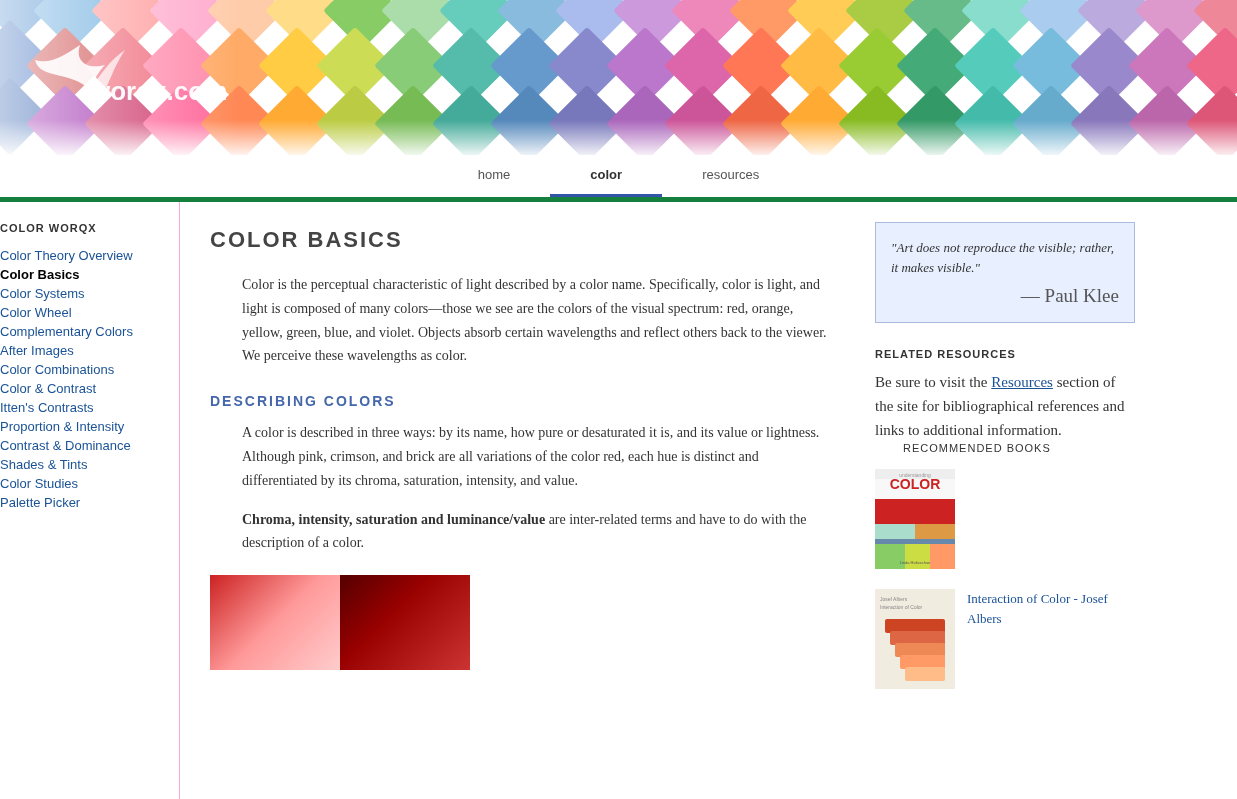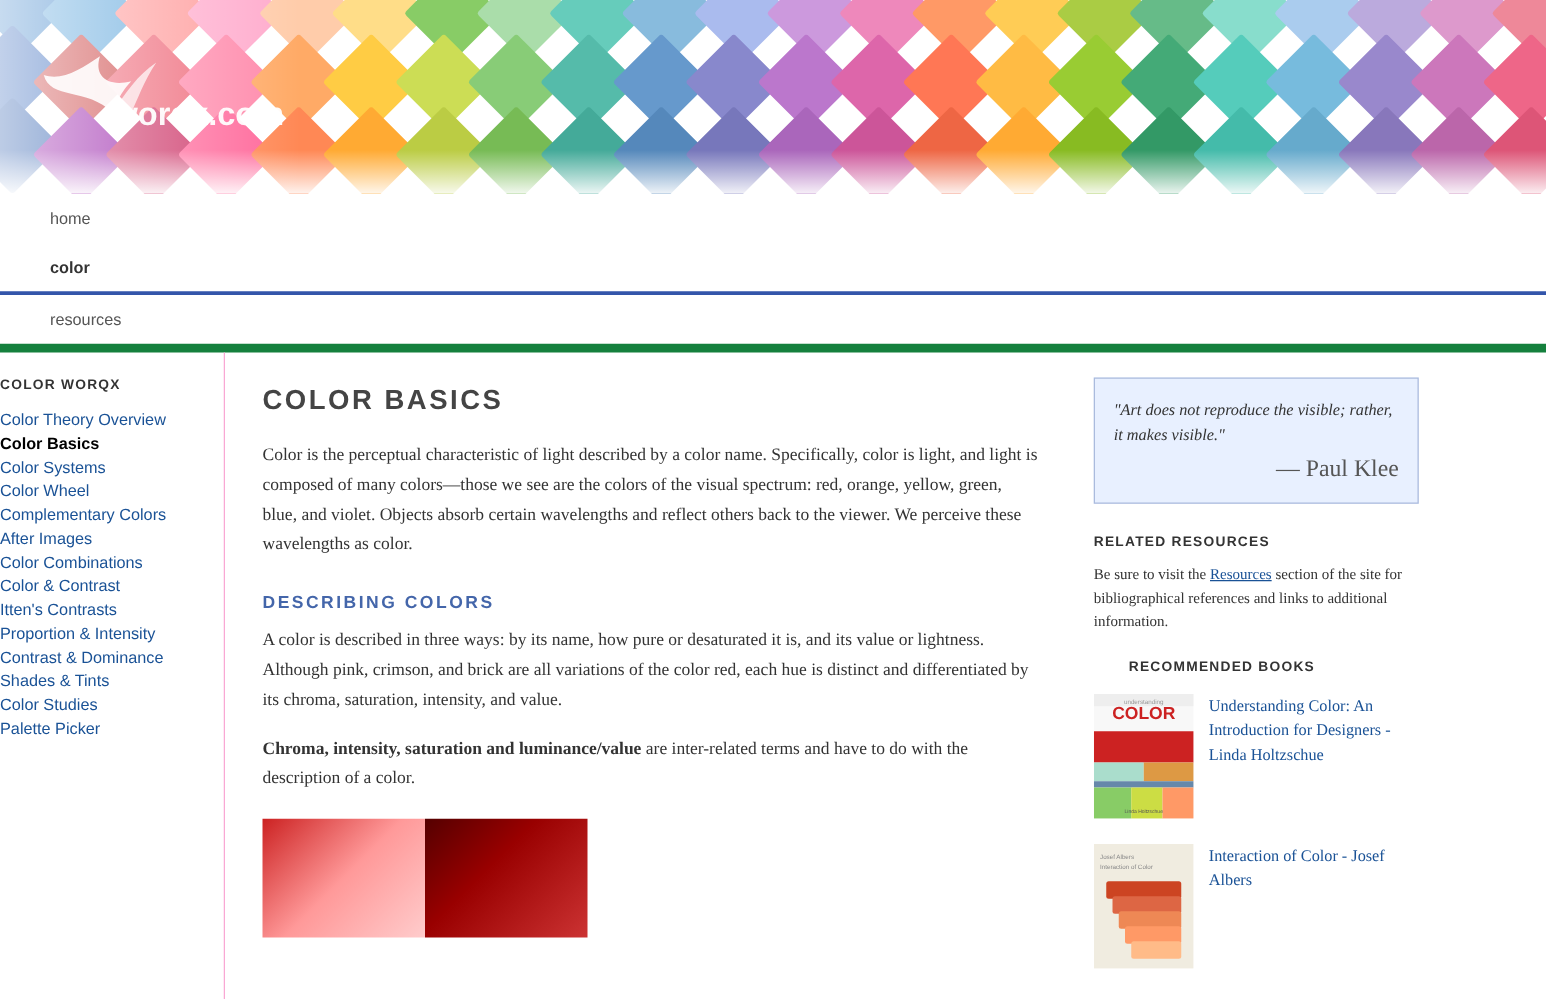--- a/index.html
+++ b/index.html
@@ -8,25 +8,24 @@
     
     .header {
       position: relative;
       height: 155px;
       overflow: hidden;
       background: #fff;
     }
 
     
     .nav {
-      border-bottom: 7px solid #15803d;
+      border-bottom: 5px solid #15803d;
       display: flex;
       justify-content: center;
       background: #fff;
-      flex-direction: column;
     }
     .nav a {
       display: inline-block;
       padding: 12px 40px;
       text-decoration: none;
       color: #555;
       font-family: Arial, sans-serif;
       font-size: 13px;
     }
     .nav a.active {
@@ -92,20 +91,21 @@
       color: #4466aa;
       letter-spacing: 2px;
       text-transform: uppercase;
       margin: 25px 0 12px;
       font-family: Arial, sans-serif;
     }
     .content p {
       line-height: 1.7;
       margin-bottom: 15px;
       color: #333;
+      margin-left: 32px;
     }
     .content p strong {
       font-weight: bold;
     }
     .color-images {
       display: flex;
       gap: 0;
       margin-top: 20px;
     }
     .color-img-box {
@@ -147,31 +147,30 @@
     .related-title {
       font-size: 11px;
       font-weight: bold;
       color: #333;
       letter-spacing: 1px;
       text-transform: uppercase;
       font-family: Arial, sans-serif;
       margin-bottom: 10px;
     }
     .related-text {
-      font-size: 12px;
+      font-size: 15px;
       line-height: 1.6;
       color: #333;
-      margin-bottom: 20px;
     }
     .related-text a {
       color: #1a5296;
     }
     .recommended-title {
       font-size: 11px;
-      font-weight: bold;
+      font-weight: normal;
       color: #333;
       letter-spacing: 1px;
       text-transform: uppercase;
       font-family: Arial, sans-serif;
       margin-bottom: 15px;
       padding-left: 28px;
     }
     .book-item {
       display: flex;
       align-items: flex-start;
@@ -401,21 +400,20 @@
           <rect y="30" width="80" height="25" fill="#cc2222"></rect>
           <rect y="55" width="40" height="15" fill="#aaddcc"></rect>
           <rect x="40" y="55" width="40" height="15" fill="#dd9944"></rect>
           <rect y="70" width="80" height="5" fill="#6688aa"></rect>
           <rect y="75" width="30" height="25" fill="#88cc66"></rect>
           <rect x="30" y="75" width="25" height="25" fill="#ccdd44"></rect>
           <rect x="55" y="75" width="25" height="25" fill="#ff9966"></rect>
           <text x="40" y="95" text-anchor="middle" font-size="4" fill="#555" font-family="Arial">Linda Holtzschue</text>
         </svg>
       </div>
-      <a href="#" class="book-link">Understanding Color: An Introduction for Designers - Linda Holtzschue</a>
     </div>
 
     <div class="book-item">
       <div class="book-cover">
         <svg width="80" height="100" viewBox="0 0 80 100" xmlns="http://www.w3.org/2000/svg">
           <rect width="80" height="100" fill="#f0ece0"></rect>
           <text x="5" y="12" font-size="5" fill="#888" font-family="Arial">Josef Albers</text>
           <text x="5" y="20" font-size="5" fill="#888" font-family="Arial">Interaction of Color</text>
 
           <rect x="10" y="30" width="60" height="14" fill="#cc4422" rx="2"></rect>

